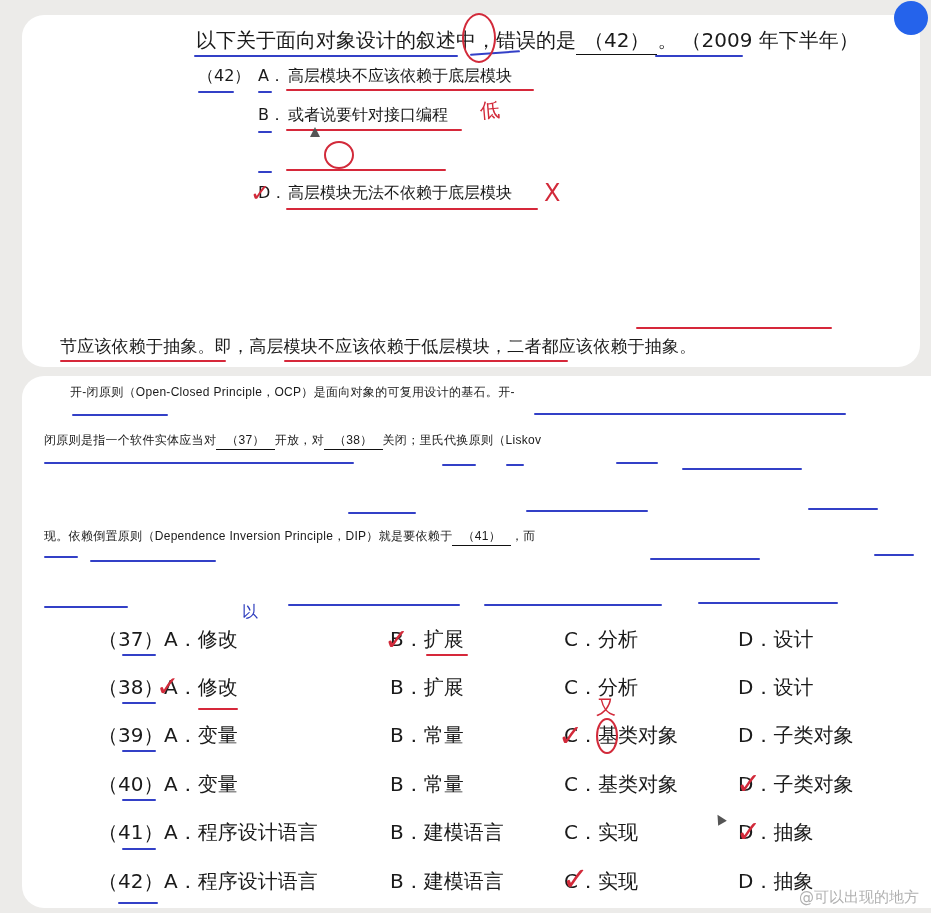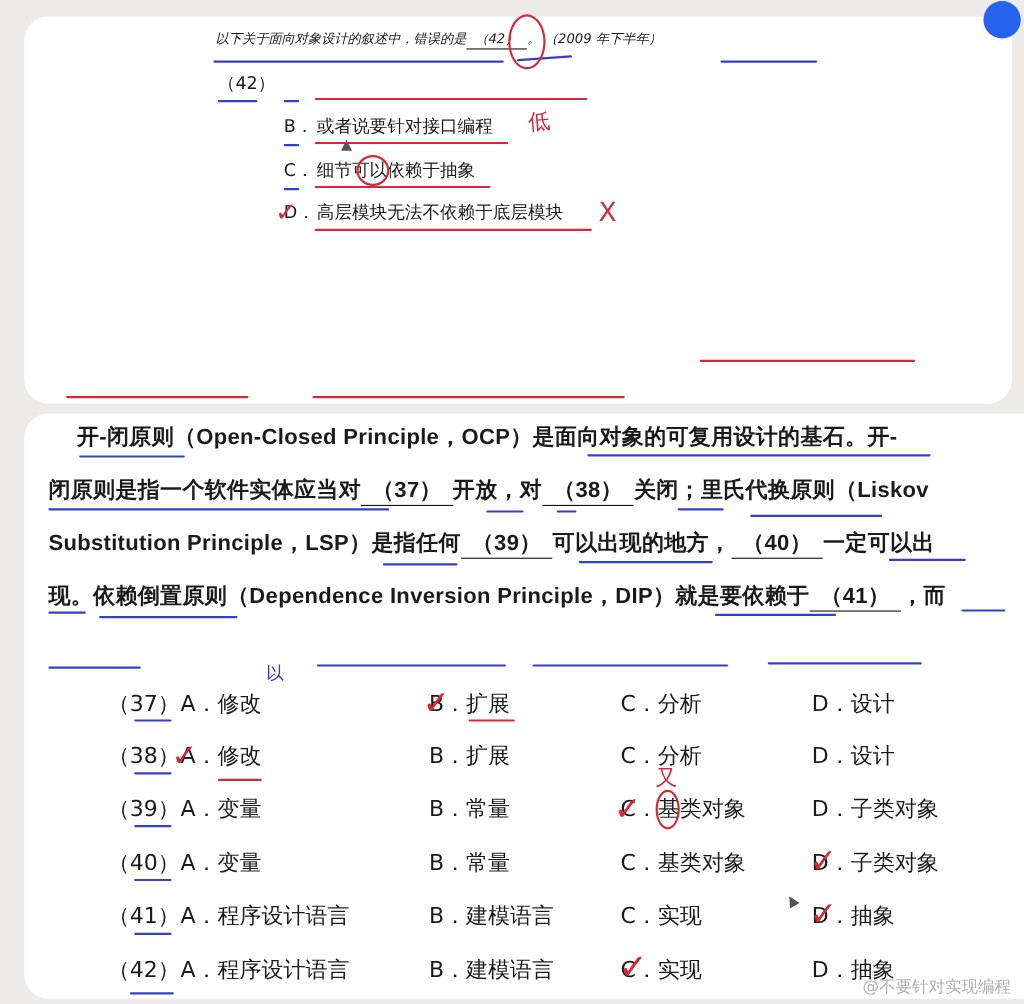--- a/index.html
+++ b/index.html
@@ -22,30 +22,30 @@
       position: absolute; right: -8px; top: -14px;
       width: 34px; height: 34px; border-radius: 50%;
       background: #2563eb;
     }
 
     .line { position: absolute; white-space: nowrap; }
     .serif { font-family: "DejaVu Serif", "Liberation Serif", serif; }
     .sans { font-family: "Liberation Sans", "DejaVu Sans", sans-serif; }
 
     
-    .p1 { font-size: 12px; font-style: italic; }
+    .p1 { font-size: 20px; }
     .blank { display: inline-block; border-bottom: 1.5px solid #111; padding: 0 8px; }
 
     .opt { position: absolute; font-size: 16px; white-space: nowrap; }
     .opt .letter { display: inline-block; width: 30px; }
 
     .p1para { font-size: 17px; letter-spacing: 0.2px; }
 
     
-    .p2 { font-size: 20px; letter-spacing: 0.3px; font-weight: bold; }
+    .p2 { font-size: 12px; letter-spacing: 0.3px; }
     .p2 .blank { padding: 0 10px; }
 
     .qrow { position: absolute; left: 76px; font-size: 20px; white-space: nowrap; }
     .qnum { position: absolute; left: 0; width: 60px; }
     .qopt { position: absolute; }
 
     
     .ann { position: absolute; pointer-events: none; }
     .red { color: #d22a3a; }
     .blue { color: #2b3bbd; }
@@ -74,67 +74,65 @@
     <span>以下关于面向对象设计的叙述中，</span><span>错误</span><span>的是</span><span class="blank">（42）</span><span>。</span><span style="margin-left:4px">（2009 年下半年）</span>
   </div>
   <div class="ul-blue" style="left:172px; top:40px; width:264px;"></div>
   <div class="ul-blue" style="left:448px; top:37px; width:50px; transform:rotate(-4deg);"></div>
   <div class="ul-blue" style="left:633px; top:40px; width:88px;"></div>
   <div class="circle" style="left:440px; top:-2px; width:34px; height:50px;"></div>
 
   <div class="opt" style="left:176px; top:51px;">（42）</div>
   <div class="ul-blue" style="left:176px; top:76px; width:36px;"></div>
 
+  <div class="opt" style="left:236px; top:51px;">
+    <span class="letter">A．</span><span>高层模块不应该依赖于底层模块</span>
+  </div>
   <div class="ul-red" style="left:264px; top:74px; width:248px;"></div>
   <div class="ul-blue" style="left:236px; top:76px; width:14px;"></div>
   <div class="ann red" style="left:458px; top:82px; font-size:20px; transform:rotate(-5deg);">低</div>
 
   <div class="opt" style="left:236px; top:90px;">
     <span class="letter">B．</span><span>或者说要针对接口编程</span>
   </div>
   <div class="ul-red" style="left:264px; top:114px; width:176px;"></div>
   <div class="ul-blue" style="left:236px; top:116px; width:14px;"></div>
   <div class="cursor" style="left:288px; top:112px;"></div>
 
-  <div class="opt" style="left:236px; top:130px;">
-    <span class="letter">C．</span><span>细节可以依赖于抽象</span>
-  </div>
   <div class="circle" style="left:302px; top:126px; width:30px; height:28px;"></div>
   <div class="ul-red" style="left:264px; top:154px; width:160px;"></div>
   <div class="ul-blue" style="left:236px; top:156px; width:14px;"></div>
 
   <div class="opt" style="left:236px; top:168px;">
     <span class="letter">D．</span><span>高层模块无法不依赖于底层模块</span>
   </div>
   <div class="ann red" style="left:228px; top:164px; font-size:24px;">✓</div>
   <div class="ul-red" style="left:264px; top:193px; width:252px;"></div>
   <div class="ann red" style="left:522px; top:164px; font-size:24px; font-family:'DejaVu Sans',sans-serif;">X</div>
 
+  <div class="line p1para serif" style="left:38px; top:320px;">节应该依赖于抽象。即，高层模块不应该依赖于低层模块，二者都应该依赖于抽象。</div>
   <div class="ul-red" style="left:614px; top:312px; width:196px;"></div>
   <div class="ul-red" style="left:38px; top:345px; width:166px;"></div>
   <div class="ul-red" style="left:262px; top:345px; width:284px;"></div>
 </div>
 
 <div class="panel" id="panel2">
   <div class="line p2 sans" style="left:48px; top:8px;">开-闭原则（Open-Closed Principle，OCP）是面向对象的可复用设计的基石。开-</div>
   <div class="ul-blue" style="left:50px; top:38px; width:96px;"></div>
   <div class="ul-blue" style="left:512px; top:37px; width:312px;"></div>
 
   <div class="line p2 sans" style="left:22px; top:56px;">
     <span>闭原则是指一个软件实体应当对</span><span class="blank">（37）</span><span>开放，对</span><span class="blank">（38）</span><span>关闭；里氏代换原则（Liskov</span>
   </div>
   <div class="ul-blue" style="left:22px; top:86px; width:310px;"></div>
   <div class="ul-blue" style="left:420px; top:88px; width:34px;"></div>
   <div class="ul-blue" style="left:484px; top:88px; width:18px;"></div>
   <div class="ul-blue" style="left:594px; top:86px; width:42px;"></div>
   <div class="ul-blue" style="left:660px; top:92px; width:120px;"></div>
 
-  <div class="line p2 sans" style="left:22px; top:104px;">
-    <span>Substitution Principle，LSP）是指任何</span><span class="blank">（39）</span><span>可以出现的地方，</span><span class="blank">（40）</span><span>一定可以出</span>
-  </div>
   <div class="ul-blue" style="left:326px; top:136px; width:68px;"></div>
   <div class="ul-blue" style="left:504px; top:134px; width:122px;"></div>
   <div class="ul-blue" style="left:786px; top:132px; width:70px;"></div>
 
   <div class="line p2 sans" style="left:22px; top:152px;">
     <span>现。依赖倒置原则（Dependence Inversion Principle，DIP）就是要依赖于</span><span class="blank">（41）</span><span>，而</span>
   </div>
   <div class="ul-blue" style="left:22px; top:180px; width:34px;"></div>
   <div class="ul-blue" style="left:68px; top:184px; width:126px;"></div>
   <div class="ul-blue" style="left:628px; top:182px; width:110px;"></div>
@@ -205,13 +203,13 @@
     <span class="qnum">（42）</span>
     <span class="qopt" style="left:66px">A．程序设计语言</span>
     <span class="qopt" style="left:292px">B．建模语言</span>
     <span class="qopt" style="left:466px">C．实现</span>
     <span class="qopt" style="left:640px">D．抽象</span>
   </div>
   <div class="ul-blue" style="left:96px; top:526px; width:40px;"></div>
   <div class="ann red" style="left:540px; top:484px; font-size:32px;">✓</div>
 </div>
 
-<div class="watermark">@不要针对实现编程</div>
+<div class="watermark">@可以出现的地方</div>
 
 </body></html>

